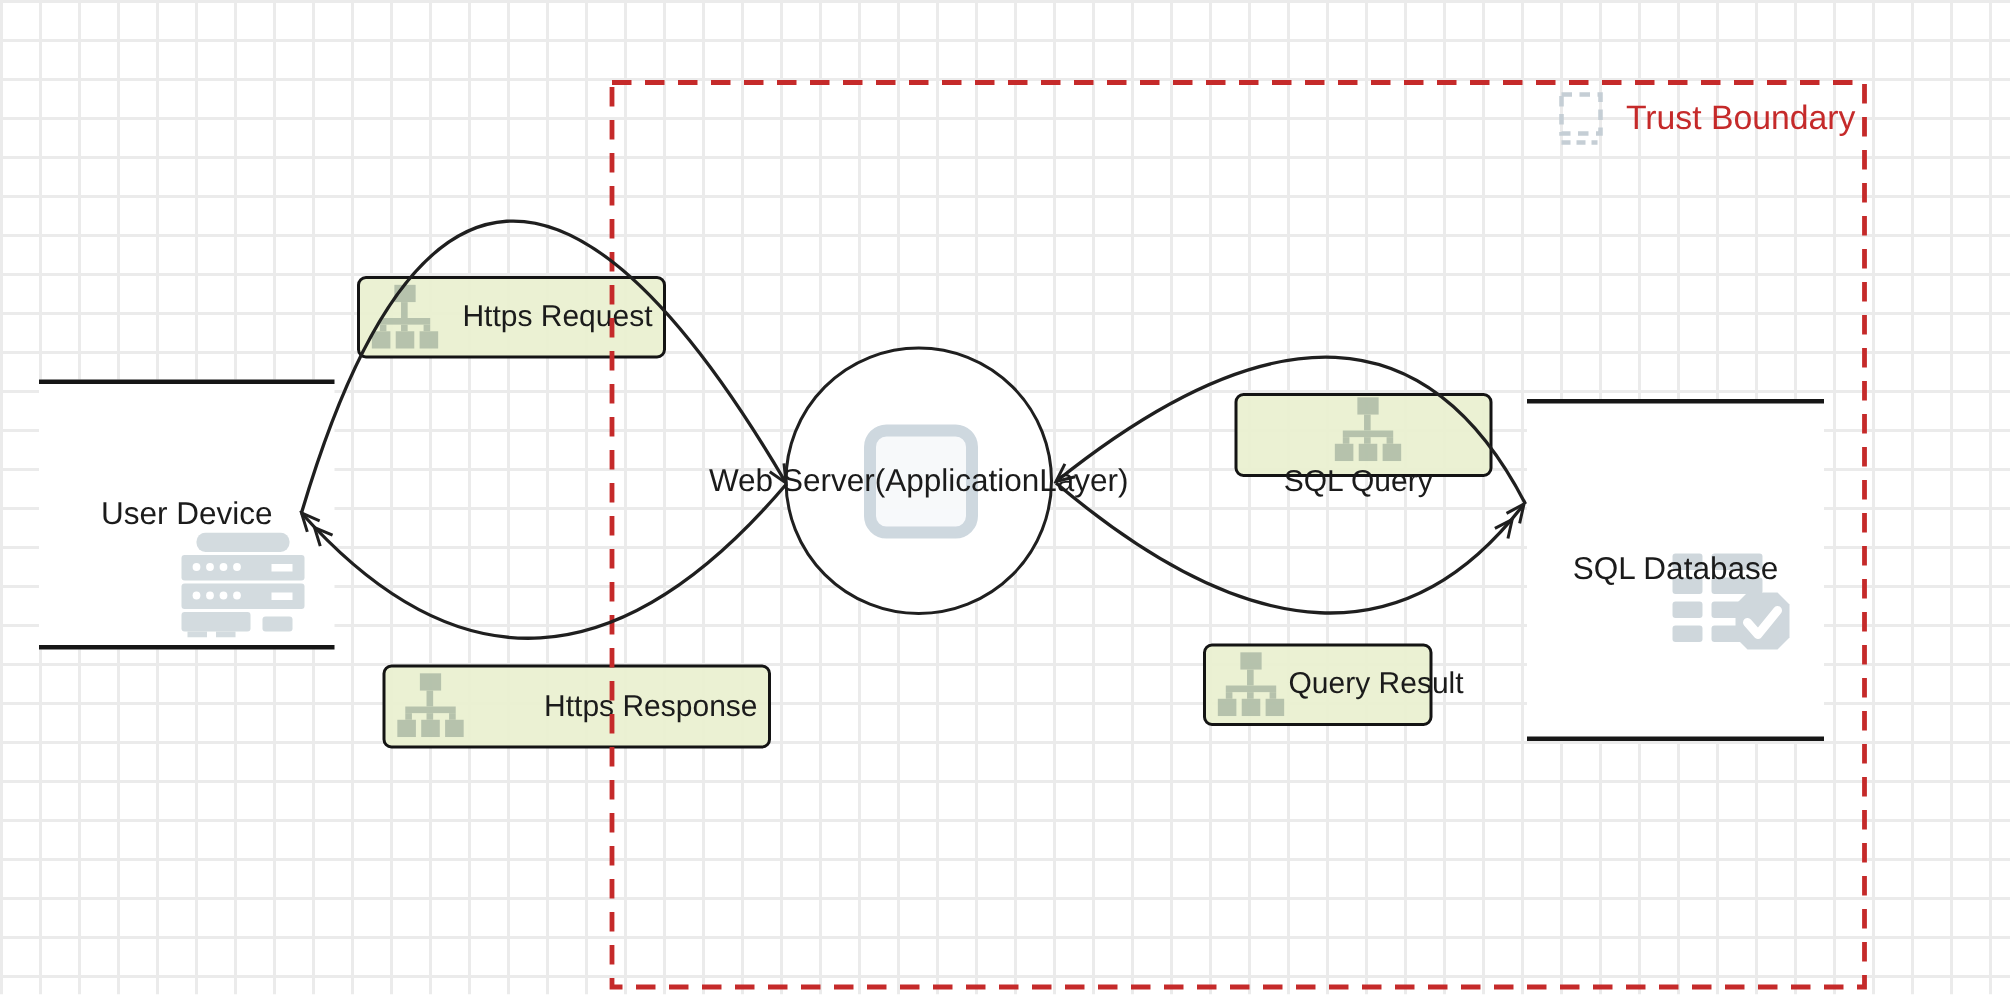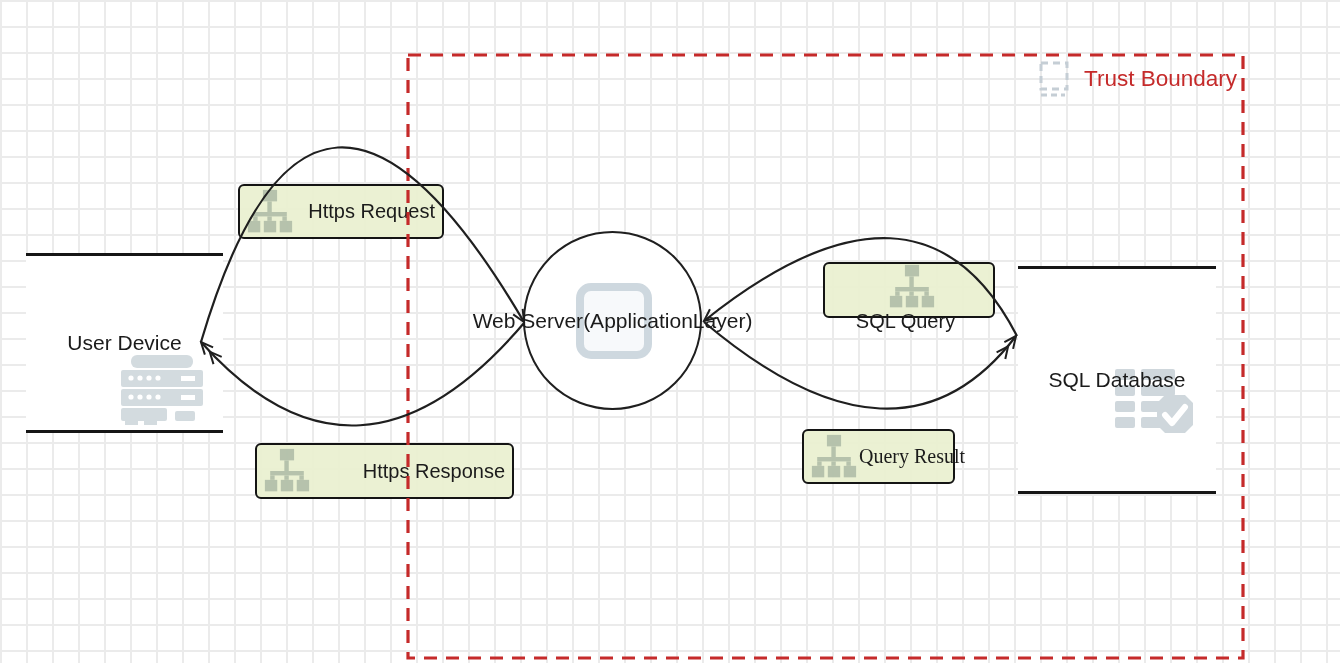--- a/index.html
+++ b/index.html
@@ -142,21 +142,21 @@
           <rect x="23" y="31" width="5" height="5"></rect>
           <rect x="40" y="31" width="5" height="5"></rect>
         <rect x="1" y="36" width="14" height="13"></rect>
           <rect x="19" y="36" width="14" height="13"></rect>
           <rect x="37" y="36" width="14" height="13"></rect>
       </g>
     </svg>
     <span class="flow-text">SQL Query</span>
   </div>
 
-  <div class="flow-box" style="left:802px;top:429px;width:153px;height:55px;font-family:Liberation Serif, serif;">
+  <div class="flow-box" style="left:802px;top:429px;width:153px;height:55px;">
     <svg class="flow-icon" viewBox="0 0 52 52">
       <g fill="#a9b7a3" opacity="0.8">
         <rect x="18" y="1" width="16" height="13"></rect>
         <rect x="23" y="14" width="5" height="12"></rect>
         <rect x="7" y="26" width="38" height="5"></rect>
         <rect x="7" y="31" width="5" height="5"></rect>
           <rect x="23" y="31" width="5" height="5"></rect>
           <rect x="40" y="31" width="5" height="5"></rect>
         <rect x="1" y="36" width="14" height="13"></rect>
           <rect x="19" y="36" width="14" height="13"></rect>

